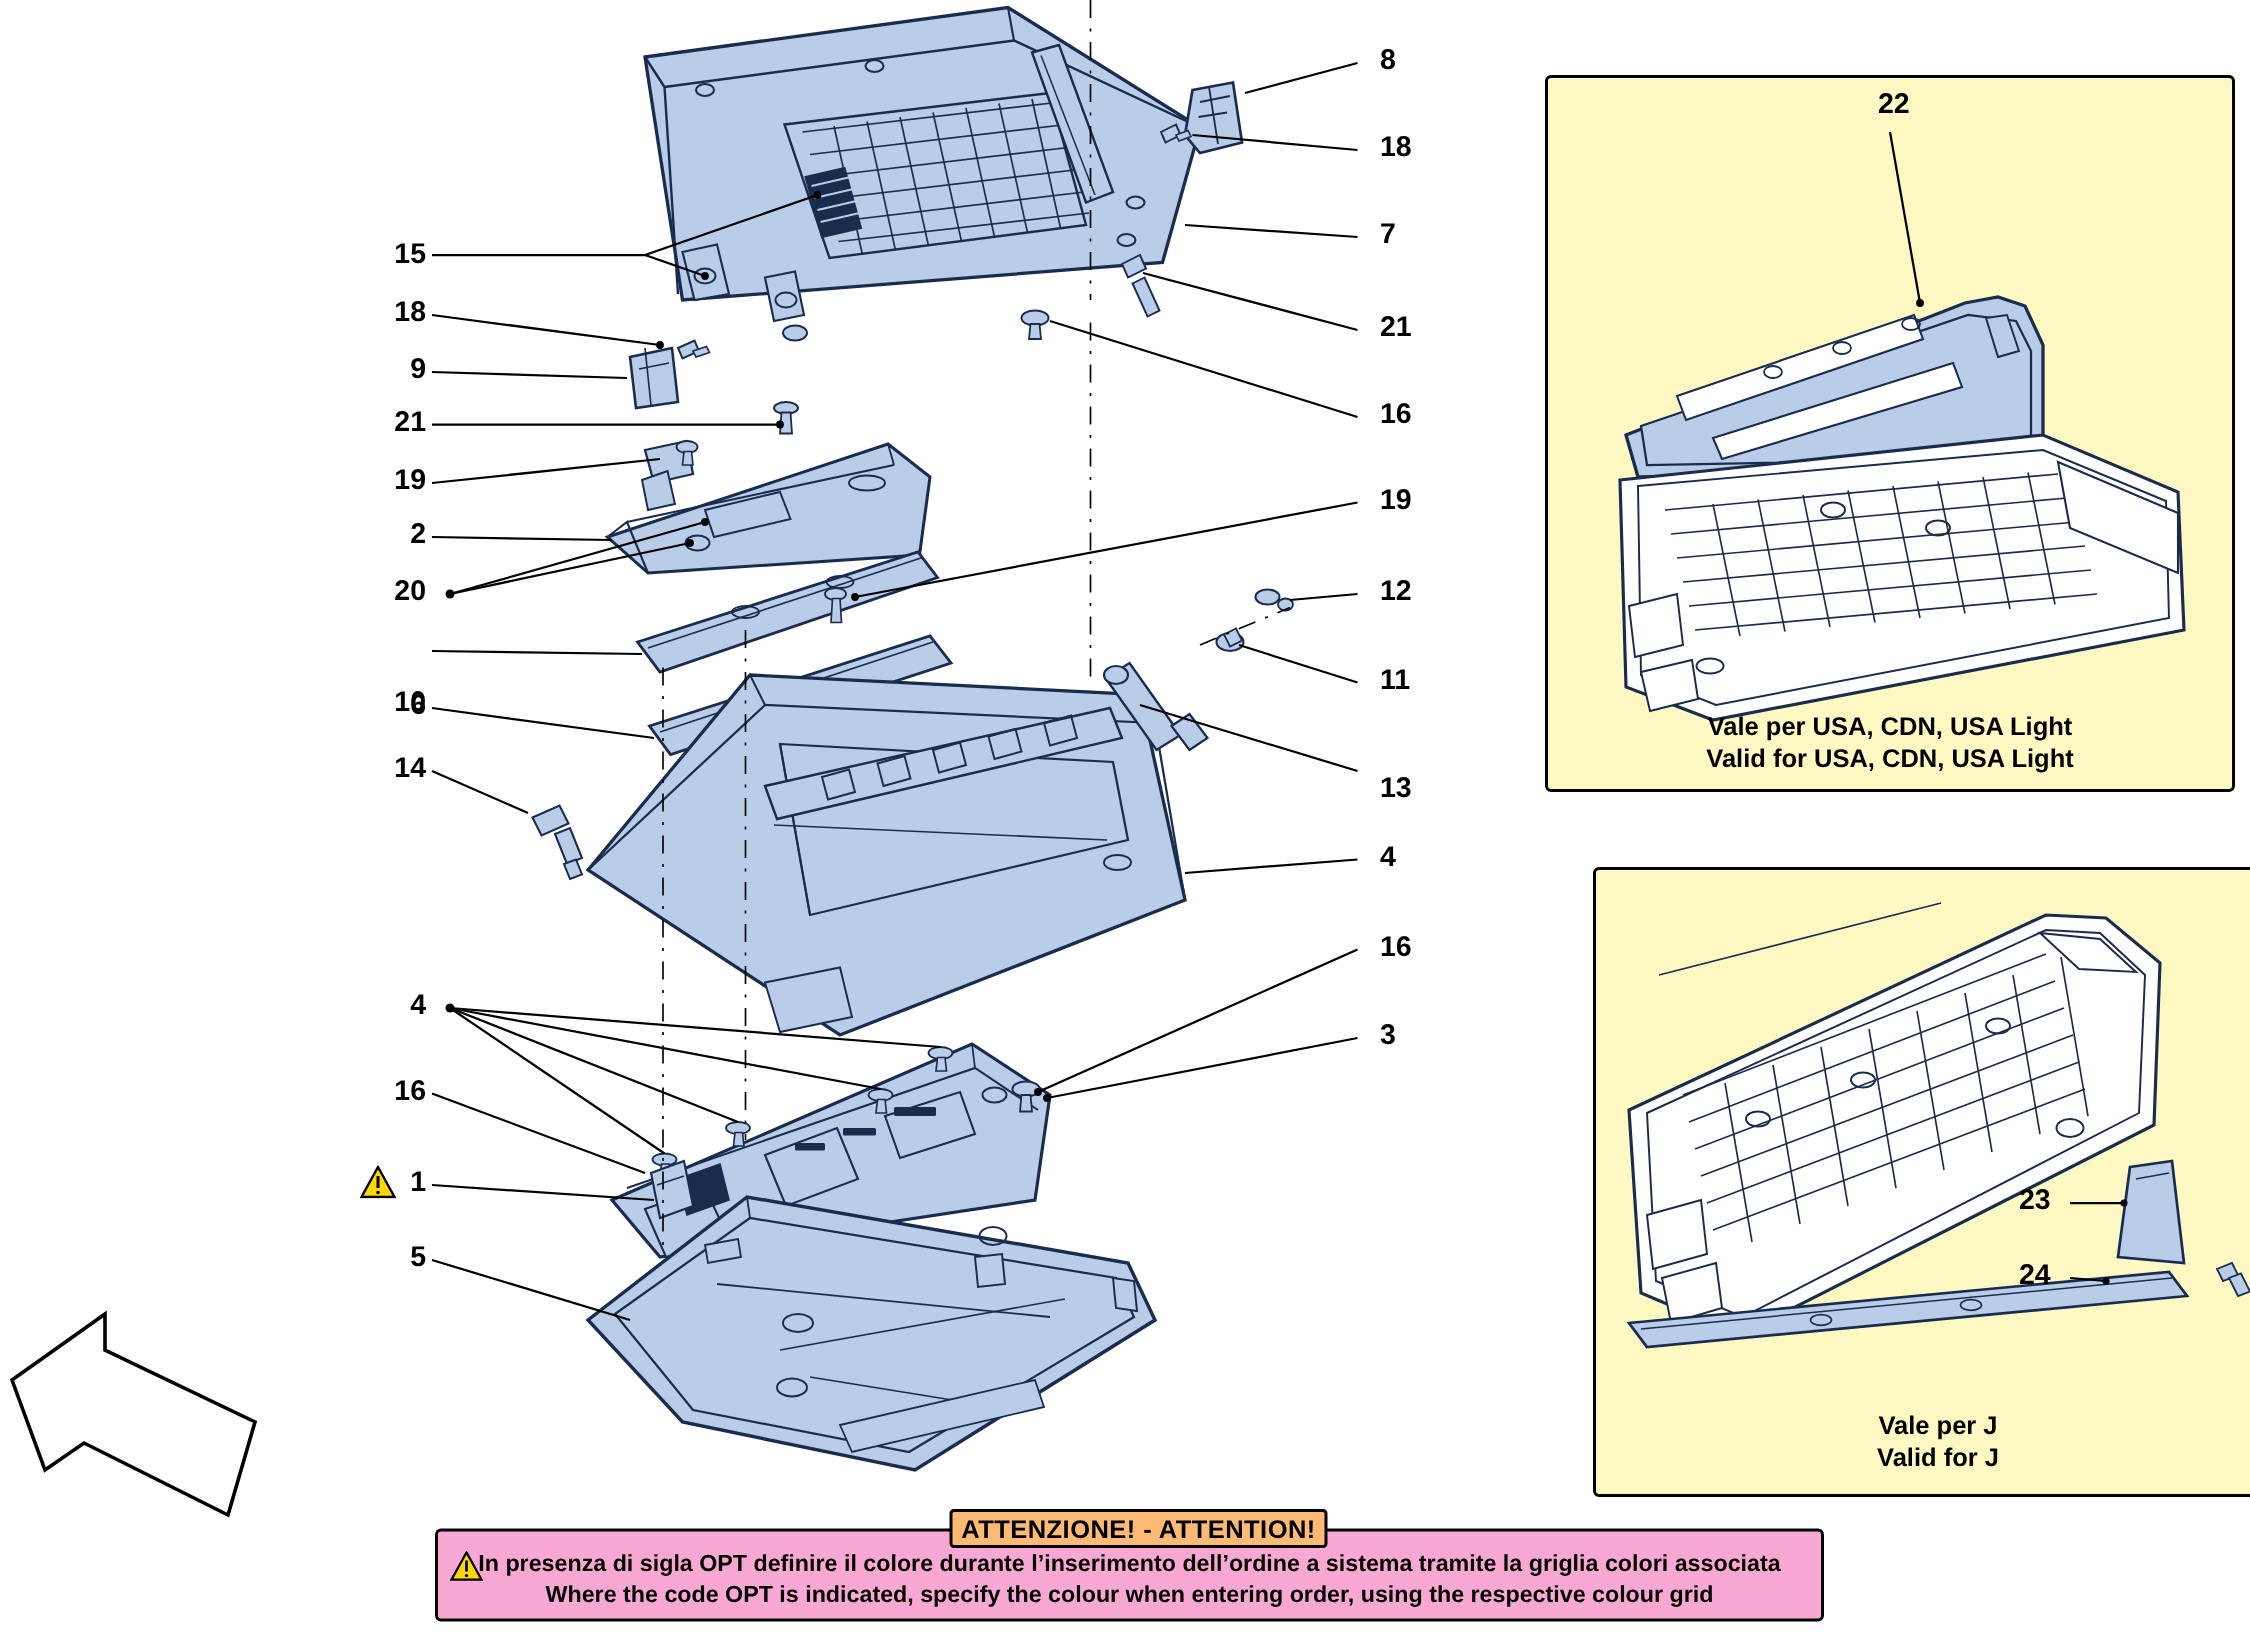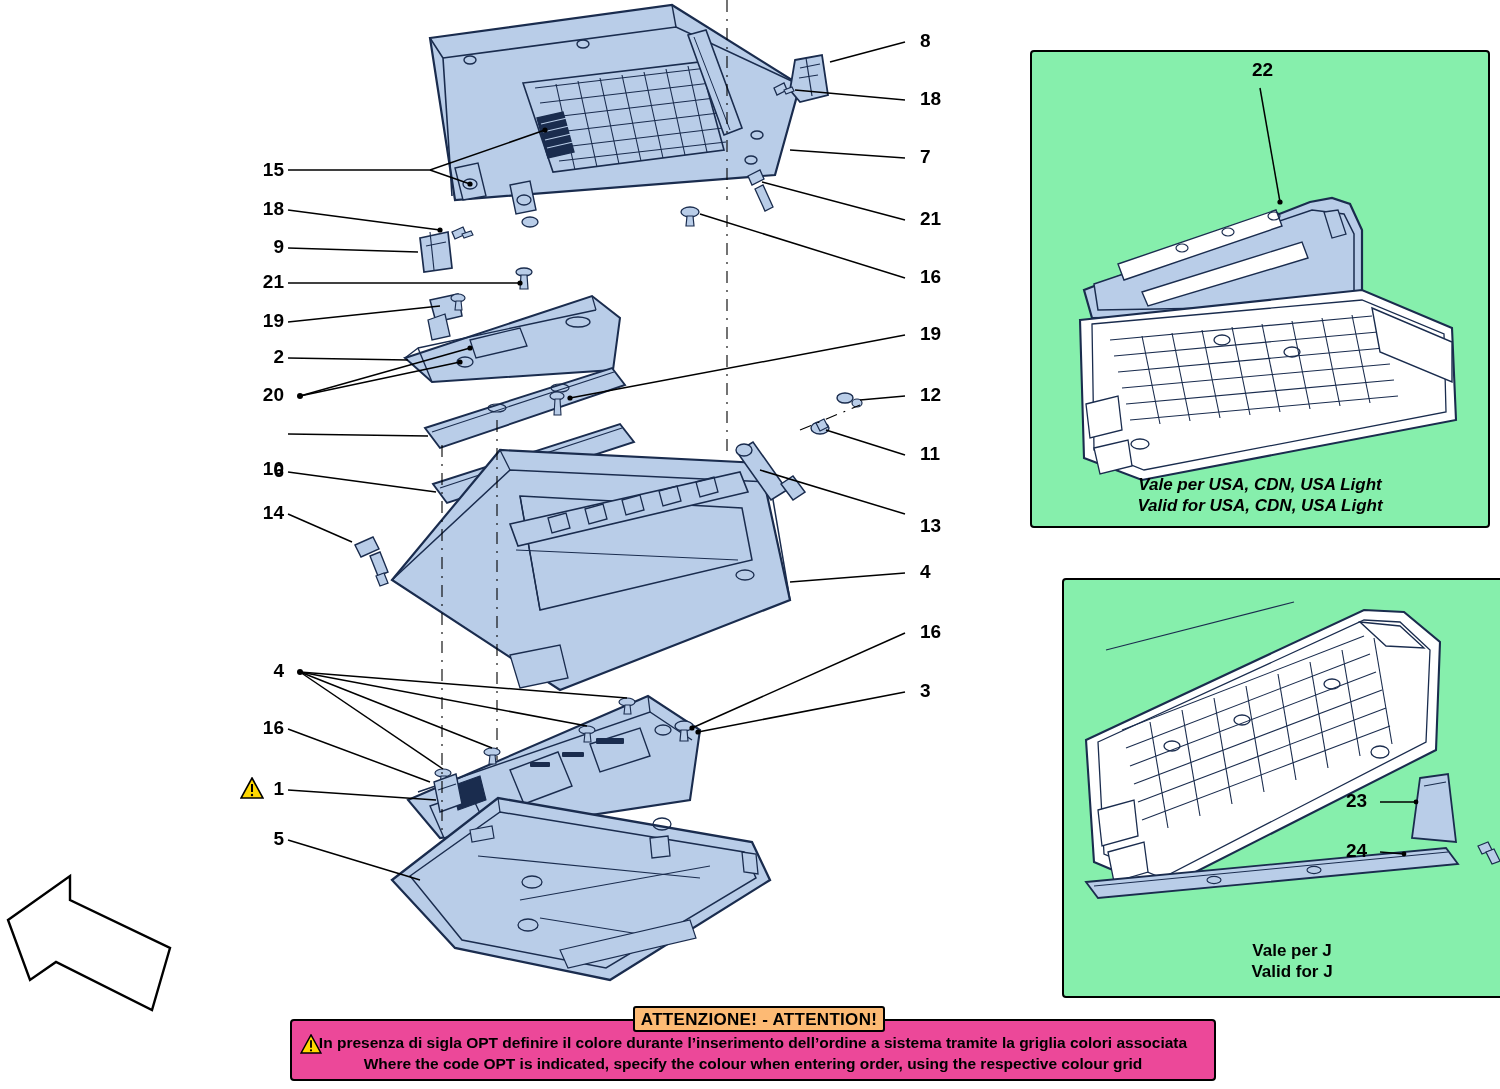--- a/index.html
+++ b/index.html
@@ -34,21 +34,21 @@
     top: 0;
     width: 1500px;
     height: 1089px;
     overflow: visible;
   }
   
   .inset {
     position: absolute;
     border: 2px solid #000000;
     border-radius: 4px;
-    background: #86efac;
+    background: #fef9c3;
     box-sizing: border-box;
   }
   .inset-caption {
     position: absolute;
     left: 0;
     right: 0;
     text-align: center;
     font-size: 17px;
     font-weight: bold;
     line-height: 1.25;
@@ -57,21 +57,21 @@
   
   #attention-box {
     position: absolute;
     left: 290px;
     top: 1019px;
     width: 926px;
     height: 62px;
     border: 2px solid #000;
     border-radius: 4px;
     box-sizing: border-box;
-    background: #ec4899;
+    background: #f9a8d4;
   }
   #attention-title {
     position: absolute;
     left: 633px;
     top: 1006px;
     width: 252px;
     height: 26px;
     background: #fdba74;
     border: 2px solid #000;
     border-radius: 3px;
@@ -488,21 +488,21 @@
         <ellipse cx="108" cy="392" rx="9" ry="5" fill="none" stroke="#1a2c4e" stroke-width="1.3"></ellipse>
         <path d="M340,256 L420,290 L420,330 L348,300 Z" fill="#ffffff" stroke="#1a2c4e" stroke-width="1.4"></path>
         <path d="M54,352 L86,344 L90,378 L58,386 Z" fill="#ffffff" stroke="#1a2c4e" stroke-width="1.3"></path>
         <path d="M62,396 L96,388 L100,414 L68,422 Z" fill="#ffffff" stroke="#1a2c4e" stroke-width="1.3"></path>
       </g>
 
       <path d="M228,36 L248,150" stroke="#000" stroke-width="1.5" fill="none"></path>
       <circle cx="248" cy="150" r="2.6" fill="#000"></circle>
     </svg>
     <div class="callout" style="left:220px; top:8px;">22</div>
-    <div class="inset-caption" style="bottom:10px;font-style:italic;">
+    <div class="inset-caption" style="bottom:10px;">
       <div>Vale per USA, CDN, USA Light</div>
       <div>Valid for USA, CDN, USA Light</div>
     </div>
   </div>
 
   <div class="inset" style="left:1030px; top:578px; width:460px; height:420px;margin-left:32px;">
     <svg class="layer" style="width:456px;height:416px;" viewBox="0 0 456 416">
       <g>
         <path d="M22,160 L300,30 L340,32 L376,62 L372,170 L96,310 L30,282 Z" fill="#ffffff" stroke="#1a2c4e" stroke-width="2.1"></path>
         <path d="M34,162 L300,40 L336,42 L366,70 L362,162 L98,298 L40,274 Z" fill="none" stroke="#1a2c4e" stroke-width="1.3"></path>

